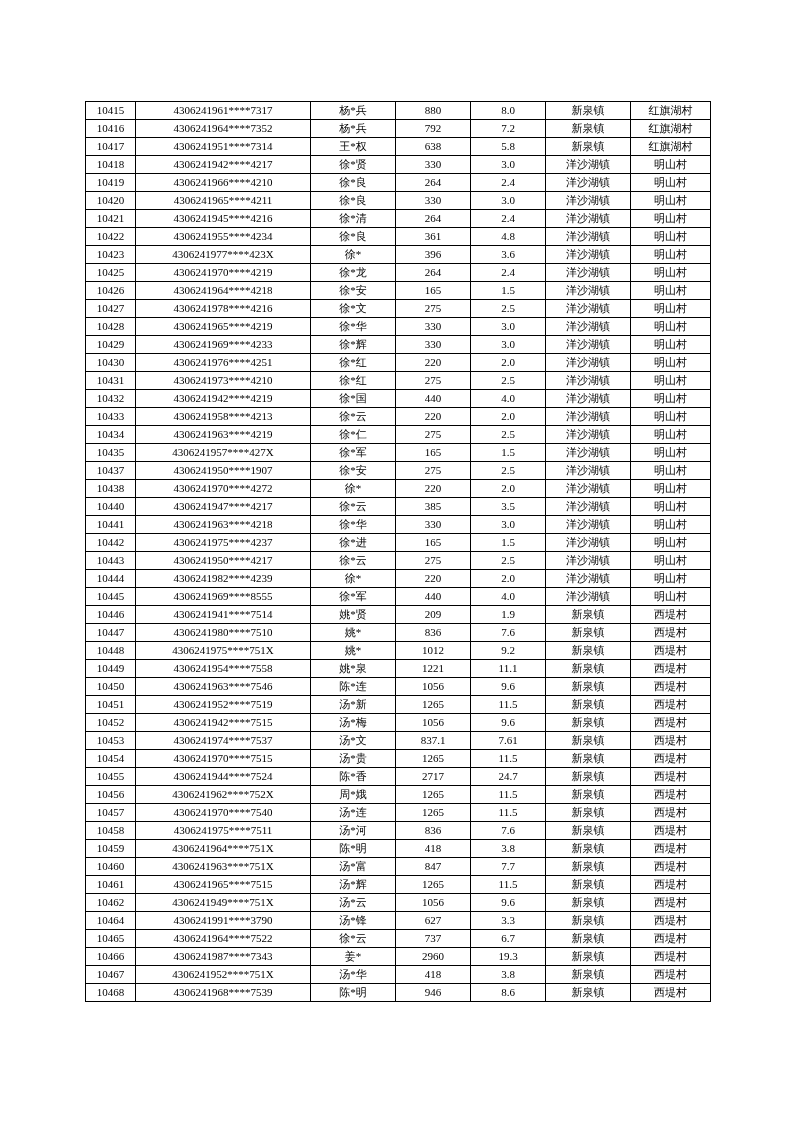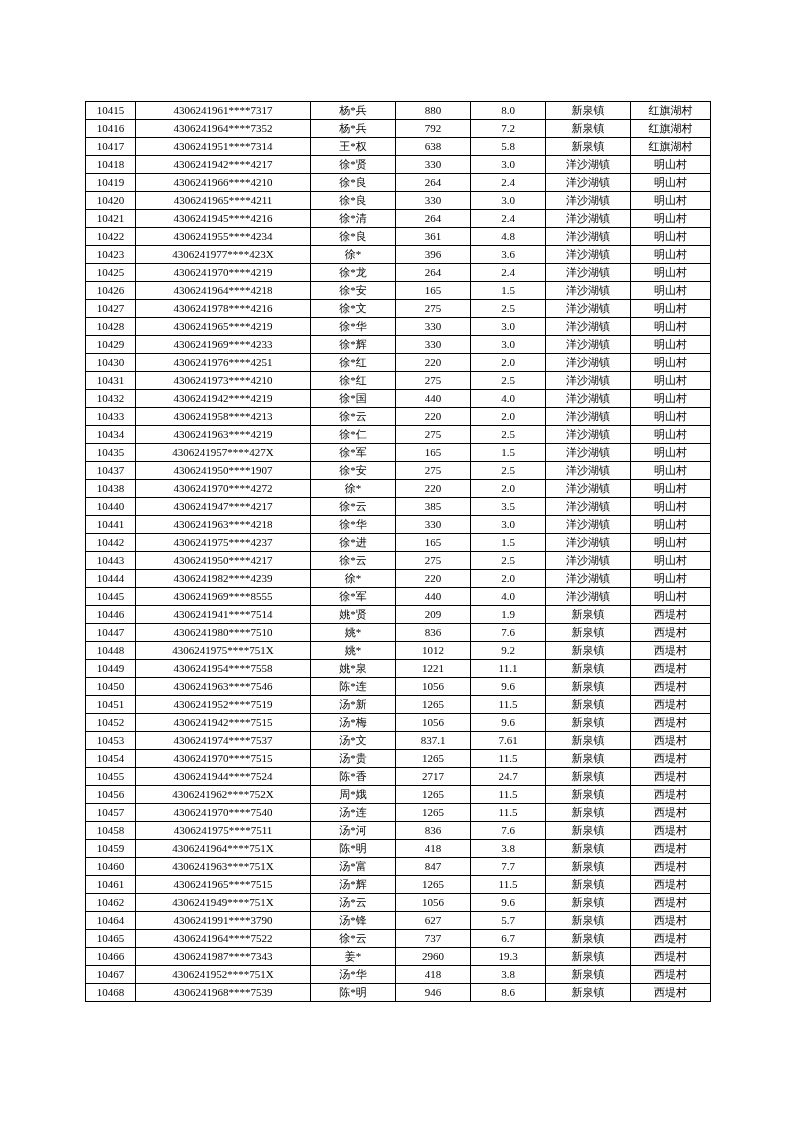--- a/index.html
+++ b/index.html
@@ -510,21 +510,21 @@
     <td>新泉镇</td>
     <td>西堤村</td>
   </tr>
 
 
   <tr>
     <td>10464</td>
     <td>4306241991****3790</td>
     <td>汤*锋</td>
     <td>627</td>
-    <td>5.7</td>
+    <td>3.3</td>
     <td>新泉镇</td>
     <td>西堤村</td>
   </tr>
 
   <tr>
     <td>10465</td>
     <td>4306241964****7522</td>
     <td>徐*云</td>
     <td>737</td>
     <td>6.7</td>

